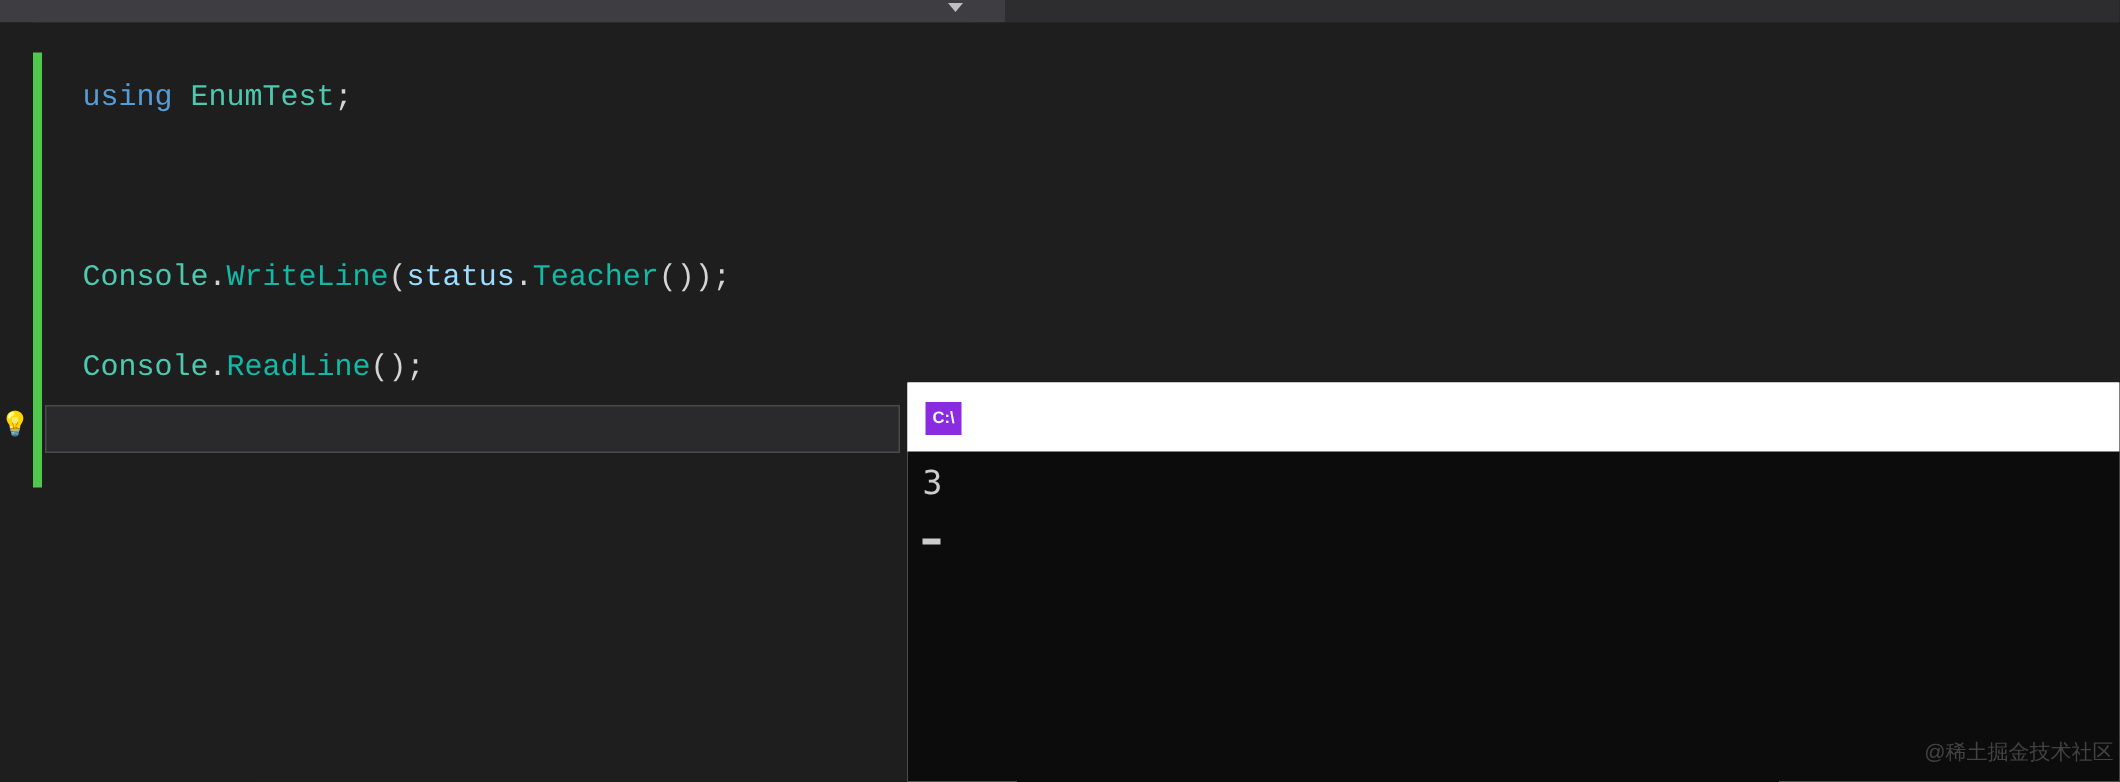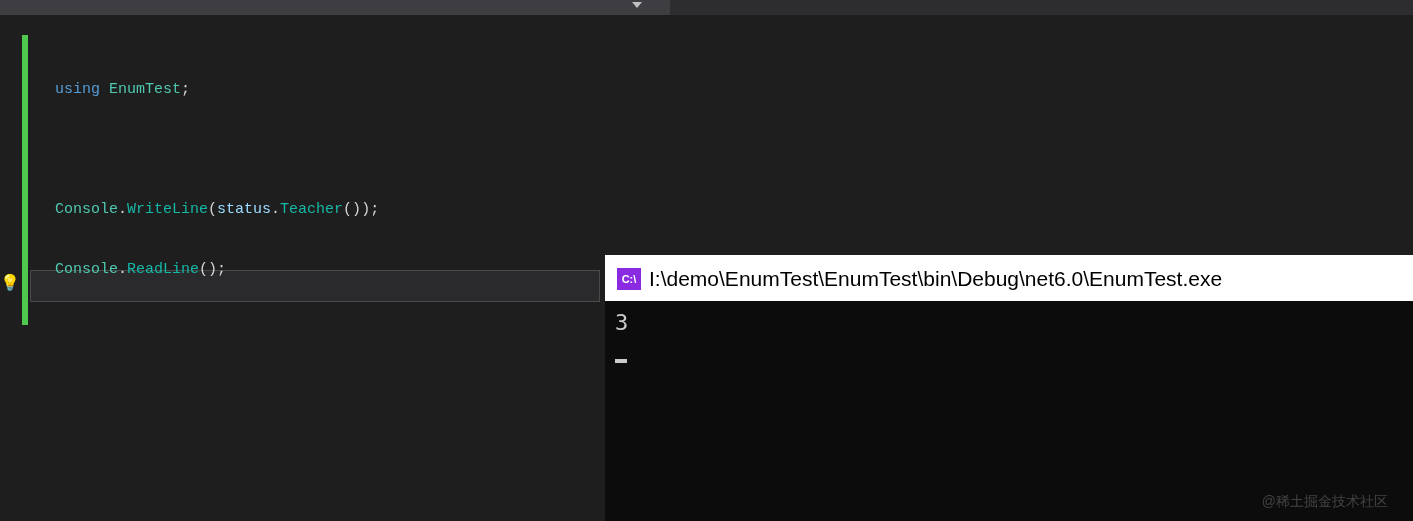--- a/index.html
+++ b/index.html
@@ -55,22 +55,22 @@
       position: absolute;
       left: 22px;
       top: 20px;
       width: 6px;
       height: 290px;
       background: #4ec94e;
     }
     .code-area {
       position: absolute;
       left: 55px;
-      top: 60px;
-      font-size: 15px;
+      top: 36px;
+      font-size: 20px;
       line-height: 30px;
     }
     .code-line {
       white-space: pre;
       height: 30px;
     }
     .current-line-wrap {
       position: absolute;
       left: 30px;
       top: 255px;
@@ -141,21 +141,21 @@
     .console-cursor {
       display: inline-block;
       width: 12px;
       height: 4px;
       background: #ccc;
       margin-top: 22px;
       vertical-align: bottom;
     }
     .watermark {
       position: absolute;
-      right: 25px;
+      right: 4px;
       bottom: 10px;
       color: #5a5a5a;
       font-family: 'Microsoft YaHei', Arial, sans-serif;
       font-size: 14px;
       opacity: 0.7;
     }
   </style>
 </head>
 <body>
 
@@ -178,21 +178,20 @@
     <div class="code-line"></div>
     <div class="code-line"></div>
     <div class="code-line"><span class="type">Console</span><span class="punct">.</span><span class="method">WriteLine</span><span class="punct">(</span><span class="var">status</span><span class="punct">.</span><span class="method">Teacher</span><span class="punct">()</span><span class="punct">)</span><span class="punct">;</span></div>
     <div class="code-line"></div>
     <div class="code-line"><span class="type">Console</span><span class="punct">.</span><span class="method">ReadLine</span><span class="punct">()</span><span class="punct">;</span></div>
   </div>
 
   <div class="console-window">
     <div class="console-titlebar">
       <div class="console-icon">C:\</div>
-      <div class="console-title">I:\demo\EnumTest\EnumTest\bin\Debug\net6.0\EnumTest.exe</div>
     </div>
     <div class="console-body">
       <div class="console-output">3</div>
       <div class="console-cursor"></div>
     </div>
   </div>
 
   <div class="watermark">@稀土掘金技术社区</div>
 </div>
 

